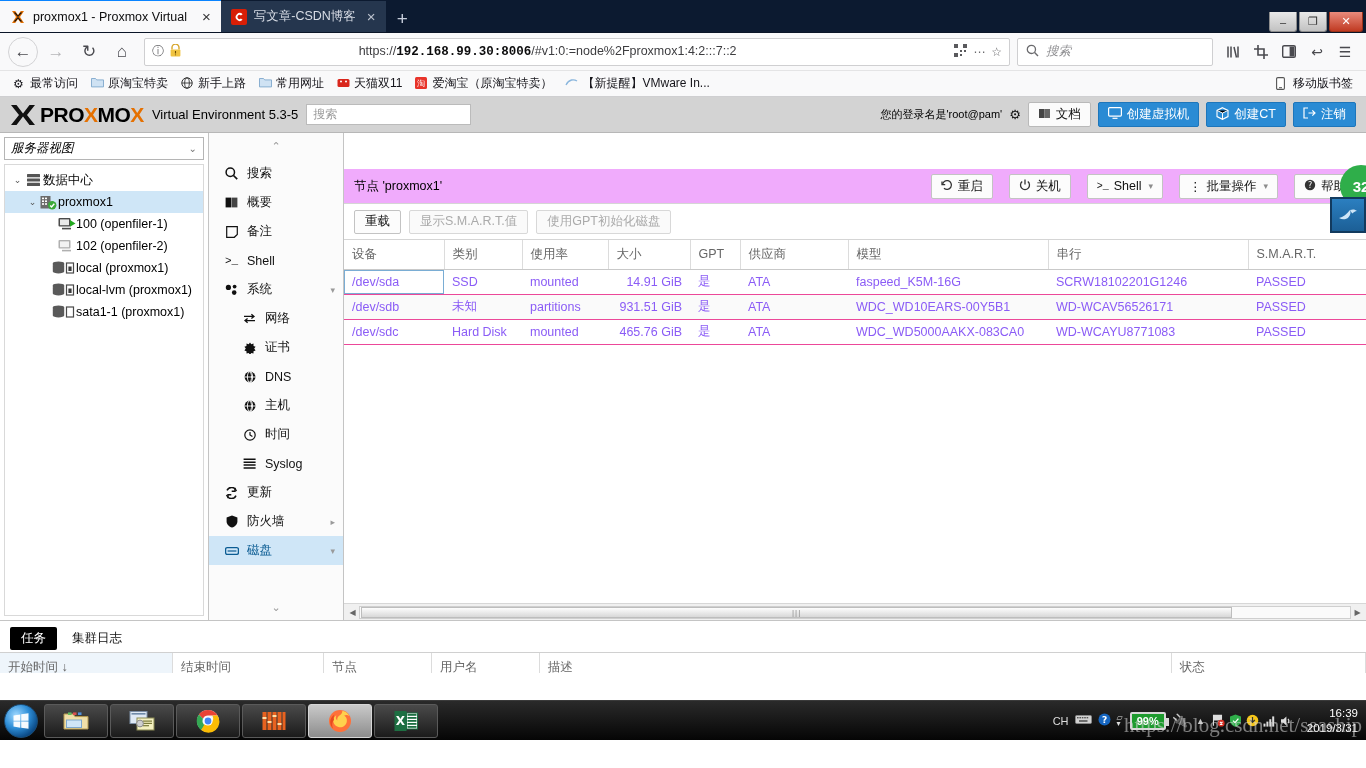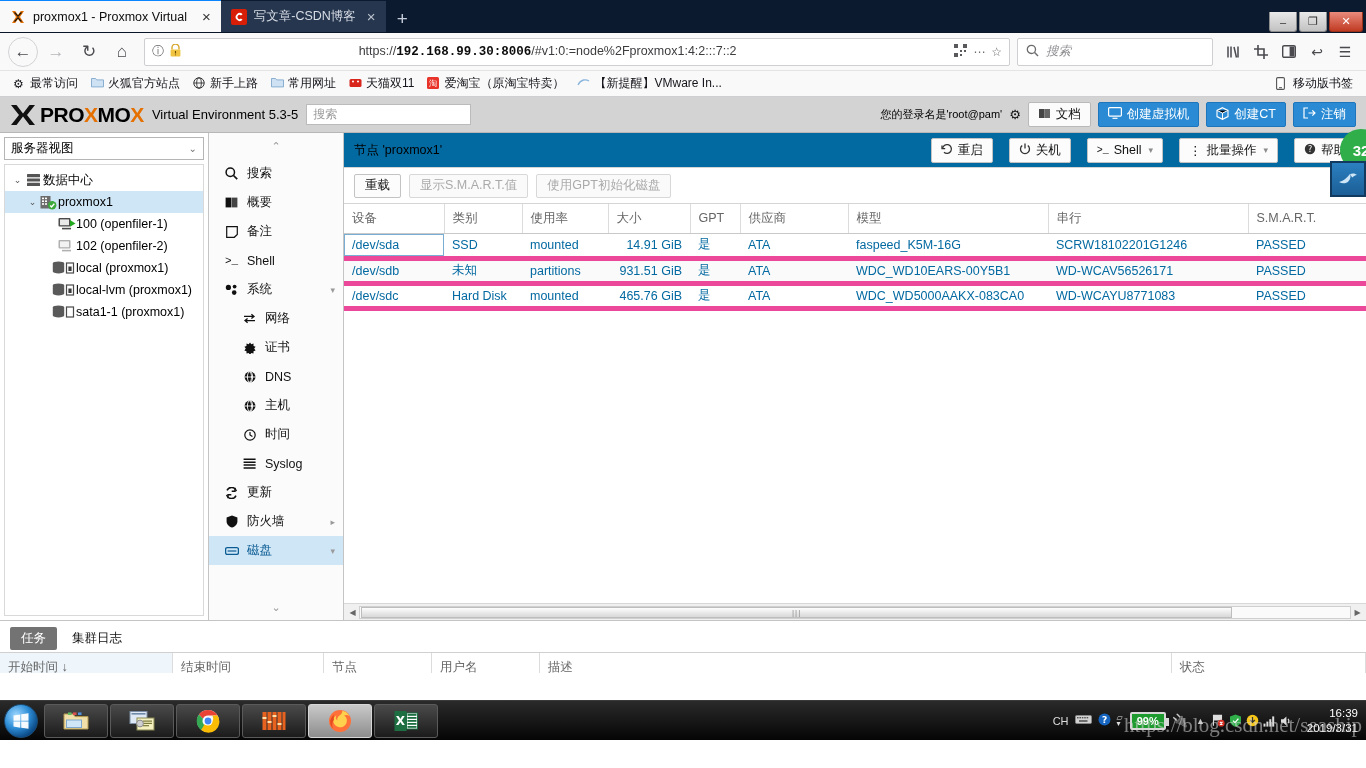--- a/index.html
+++ b/index.html
@@ -102,21 +102,21 @@
     border:1px solid #b9b9b9; background:#fbfbfb; font-size:12.5px; color:#111; border-radius:2px;
   }
   .btn-h.blue { background:#2a8bd4; border-color:#1d76bb; color:#fff; }
 
   .pve-body { flex:1; display:flex; min-height:0; background:#fff; }
 
   
   .tree-col { width:209px; display:flex; flex-direction:column; border-right:1px solid #c4c4c4; background:#fff;}
   .tree-select {
     height:23px; margin:4px 4px 0; border:1px solid #b5b5b5; background:#fff;
-    display:flex; align-items:center; padding:0 6px; font-size:12.5px; color:#000;
+    display:flex; align-items:center; padding:0 6px; font-size:12.5px; color:#000;font-style:italic;
   }
   .tree-select .chev { margin-left:auto; color:#777; font-size:10px; }
   .tree {
     flex:1; margin:4px 4px 4px; border:1px solid #d9d9d9; border-top:1px solid #d9d9d9;
     overflow:hidden; background:#fff; padding-top:4px;
   }
   .tnode { height:22px; display:flex; align-items:center; font-size:12.5px; color:#000; padding-right:4px;}
   .tnode.sel { background:#cfe6f7; }
   .tnode .twist { width:13px; text-align:center; color:#555; font-size:9px; flex:0 0 13px;}
   .tnode .tico { width:19px; flex:0 0 19px; display:flex; align-items:center; justify-content:center; }
@@ -132,22 +132,23 @@
   }
   .nitem.sub { padding-left:33px; }
   .nitem.sel { background:#cfe6f7; color:#0b5c93; }
   .nitem .nico { width:15px; flex:0 0 15px; display:flex; align-items:center; justify-content:center; font-size:12px;}
   .nitem .narr { margin-left:auto; color:#9a9a9a; font-size:9px; }
 
   
   .content-col { flex:1; display:flex; flex-direction:column; min-width:0; background:#fff; }
   .content-head {
     height:35px; display:flex; align-items:center; padding:0 10px;
-    font-size:12.5px; background:#0369a1; border-bottom:1px solid #d5d5d5;
+    font-size:12.5px; background:#f0abfc; border-bottom:1px solid #d5d5d5;
     position:relative;
+    margin-top:36px;
   }
   .ch-right { margin-left:auto; display:flex; align-items:center; gap:16px; }
   .btn-c {
     height:25px; display:flex; align-items:center; gap:5px; padding:0 9px;
     border:1px solid #c3c3c3; background:#fcfcfc; font-size:12.5px; color:#111; border-radius:2px;
   }
   .btn-c .cv { color:#8c8c8c; font-size:9px; margin-left:2px; }
 
   .toolbar2 {
     height:36px; display:flex; align-items:center; gap:8px; padding:0 10px;
@@ -159,22 +160,22 @@
   }
   .btn-t.disabled { color:#aaa; border-color:#d8d8d8; background:#fafafa; }
 
   table.grid { width:100%; border-collapse:collapse; table-layout:fixed; }
   table.grid th {
     height:29px; font-weight:normal; font-size:12.5px; color:#666; text-align:left;
     padding:0 8px; border-right:1px solid #dcdcdc; border-bottom:1px solid #c9c9c9;
     background:#fff; white-space:nowrap;
   }
   table.grid td {
-    height:25px; font-size:12.5px; color:#0369a1; padding:0 8px;
-    border-bottom:5px solid #ec4899; white-space:nowrap; overflow:hidden;
+    height:25px; font-size:12.5px; color:#8b5cf6; padding:0 8px;
+    border-bottom:1px solid #ec4899; white-space:nowrap; overflow:hidden;
   }
   table.grid tr.alt td { background:#fafafa; }
   td.num, th.num { text-align:right; }
   td.cell-first { position:relative; }
   tr.focused td.cell-first::after {
     content:""; position:absolute; inset:0; border:1px solid #7aadd4; pointer-events:none;
   }
   .grid-wrap { flex:1; overflow:hidden; position:relative; }
 
   .hscroll {
@@ -186,21 +187,21 @@
   .hscroll .thumb {
     position:absolute; left:1px; top:0; bottom:0; width:88%;
     background:linear-gradient(#fdfdfd,#d8d8d8); border:1px solid #bdbdbd;
     display:flex; align-items:center; justify-content:center; color:#8c8c8c; font-size:8px; letter-spacing:1px;
   }
 
   
   .taskpanel { height:80px; border-top:1px solid #c4c4c4; background:#fff; display:flex; flex-direction:column;}
   .tabs-row { height:32px; display:flex; align-items:center; gap:4px; padding:4px 10px 0; background:#fff; border-bottom:1px solid #d0d0d0;}
   .ttab { height:23px; padding:0 11px; display:flex; align-items:center; font-size:12.5px; color:#111; border-radius:2px;}
-  .ttab.active { background:#737373; color:#fff; }
+  .ttab.active { background:#000000; color:#fff; }
   .taskpanel table.grid th { border-bottom:1px solid #c9c9c9; }
   .taskpanel .first-col-h { background:#eef5fb; }
   .clip { height:20px; overflow:hidden; }
 
   
   .float-badge {
     position:absolute; right:-16px; top:-4px; width:42px; height:42px; border-radius:50%;
     background:#2fae4a; color:#fff; font-size:15px; display:flex; align-items:center;
     justify-content:center; font-weight:bold; z-index:6;
   }
@@ -349,21 +350,21 @@
   <div class="bm">
     <span class="bico">⚙</span>
     <span>最常访问</span>
   </div>
   <div class="bm">
     <span class="bico">
       <svg width="13" height="11" viewBox="0 0 13 11">
           <path d="M0.5 1.5h4l1.2 1.4h6.8v7H0.5Z" fill="#cfe2f3" stroke="#7fa8cc" stroke-width="0.9"></path>
         </svg>
     </span>
-    <span>火狐官方站点</span>
+    <span>原淘宝特卖</span>
   </div>
   <div class="bm">
     <span class="bico">
       <svg width="12" height="12" viewBox="0 0 12 12">
           <circle cx="6" cy="6" r="5.2" stroke="#333" stroke-width="1" fill="none"></circle>
           <ellipse cx="6" cy="6" rx="2.3" ry="5.2" stroke="#333" stroke-width="0.9" fill="none"></ellipse>
           <path d="M0.8 6h10.4" stroke="#333" stroke-width="0.9"></path>
         </svg>
     </span>
     <span>新手上路</span>

